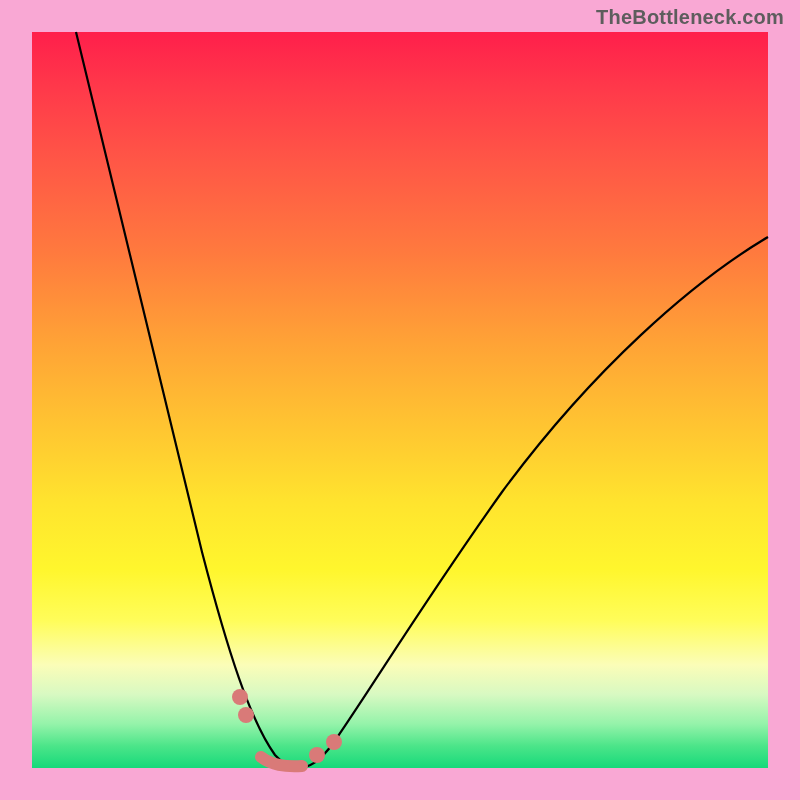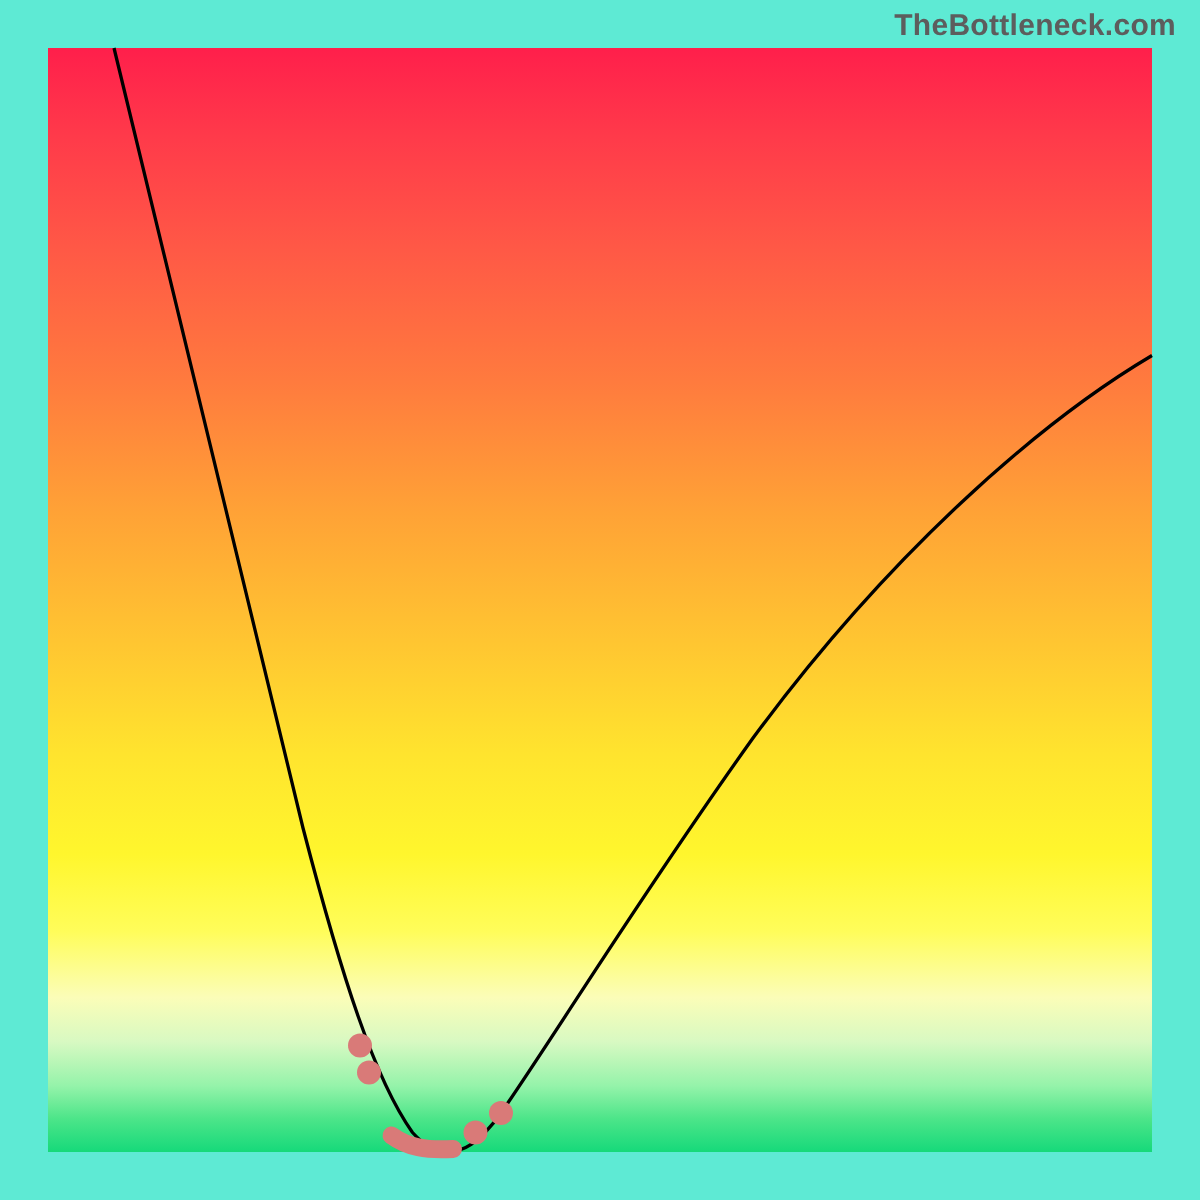--- a/index.html
+++ b/index.html
@@ -7,21 +7,21 @@
     padding: 0;
     width: 800px;
     height: 800px;
     overflow: hidden;
     background: #000;
   }
   .stage {
     position: relative;
     width: 800px;
     height: 800px;
-    background: #5eead4;
+    background: #f9a8d4;
   }
   .gradient {
     position: absolute;
     left: 32px;
     top: 32px;
     width: 736px;
     height: 736px;
     background: linear-gradient(
       to bottom,
       #ff1f4b 0%,

